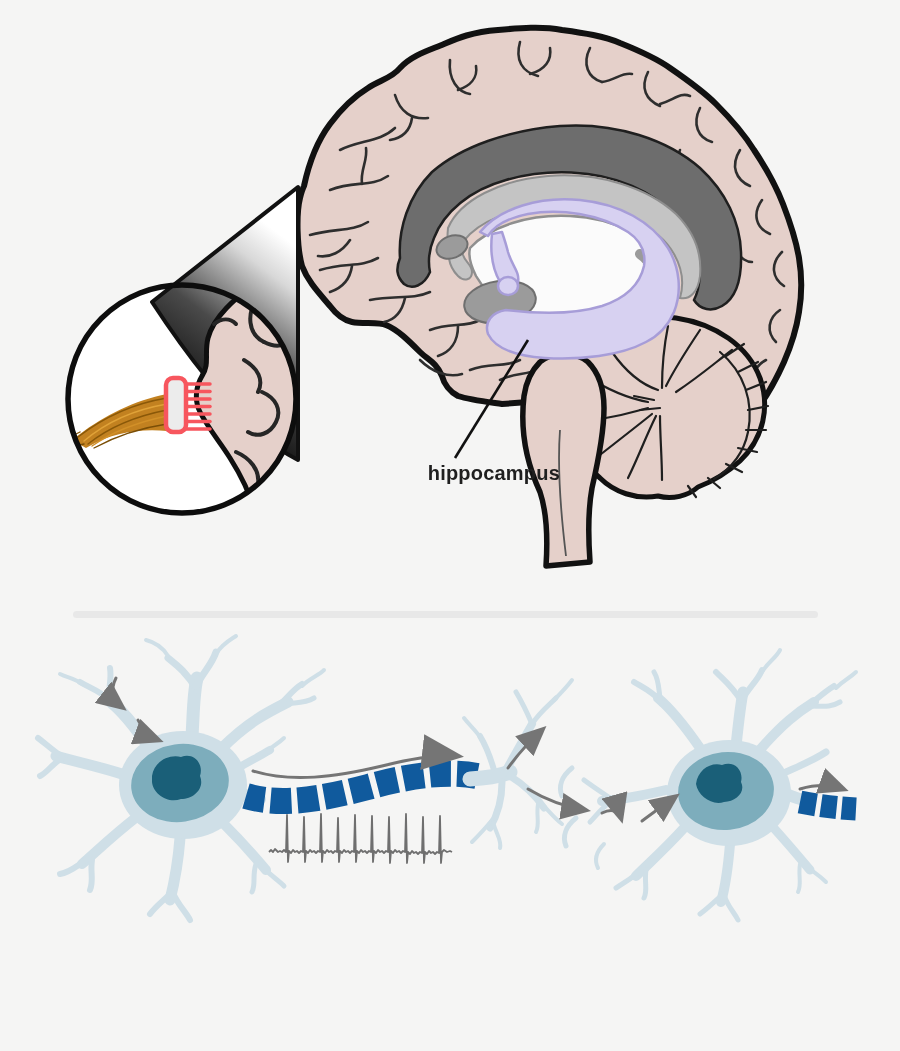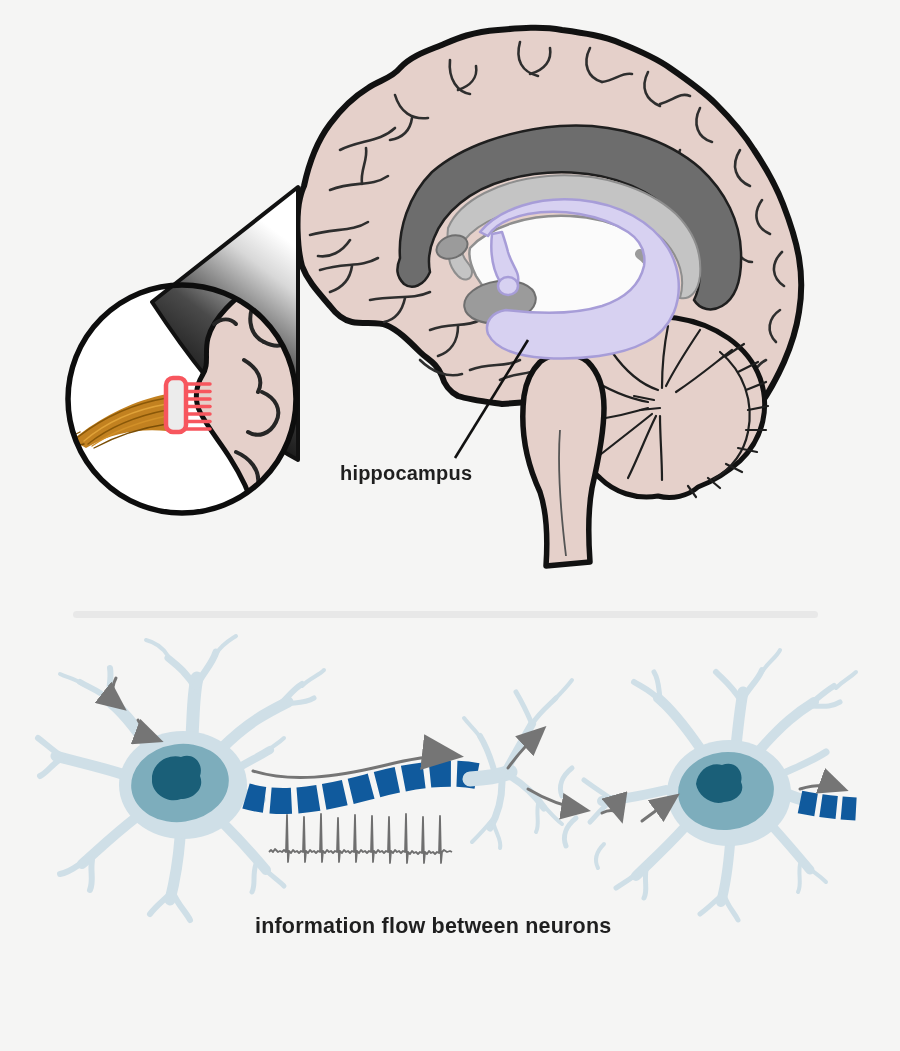--- a/index.html
+++ b/index.html
@@ -7,21 +7,21 @@
     position:relative;
     width:900px;height:1051px;
     background:#f5f5f4;
     overflow:hidden;
     font-family:"Liberation Sans", sans-serif;
   }
   .fig-label{
     position:absolute;
     font-weight:bold;
     color:#1f1f1f;
-    text-align:left;
+    text-align:right;
     letter-spacing:.2px;
     user-select:none;
   }
   #label-electrode{left:37px;top:530px;width:280px;font-size:20px;}
   #label-hippocampus{left:340px;top:462px;width:220px;font-size:20px;}
   #label-caption{left:255px;top:914px;width:400px;font-size:21.5px;}
   .divider{
     position:absolute;
     left:73px;top:611px;width:745px;height:7px;
     border-radius:4px;background:#e8e8e8;
@@ -349,15 +349,14 @@
          l1,-35 l1,46 l1,-12 l2,2 l2,-3 l2,2 l2,-1 l2,2 l2,-2 l2,1
          l1,-38 l1,49 l1,-11 l2,2 l2,-3 l2,2 l2,-1 l2,2 l2,-2 l2,1
          l1,-36 l1,46 l1,-11 l2,2 l2,-3 l2,2 l2,-1 l2,2 l2,-2 l2,1
          l1,-37 l1,47 l1,-11 l2,-2 l3,2 l3,-1 l2,1" fill="none" stroke="#6f6f6f" stroke-width="1.8" stroke-linejoin="round"></path>
   </g>
 </svg>
 
 <div class="divider"></div>
 
 <div class="fig-label" id="label-hippocampus">hippocampus</div>
-<div class="fig-label" id="label-caption">information flow between neurons</div>
 
 </div>
 
 </body></html>

